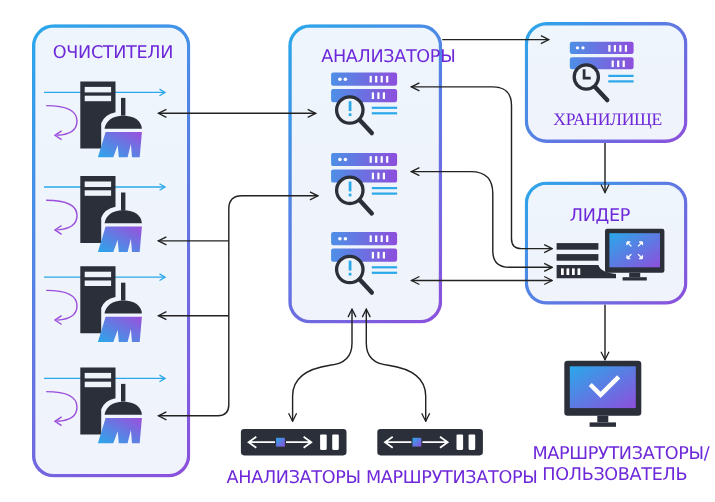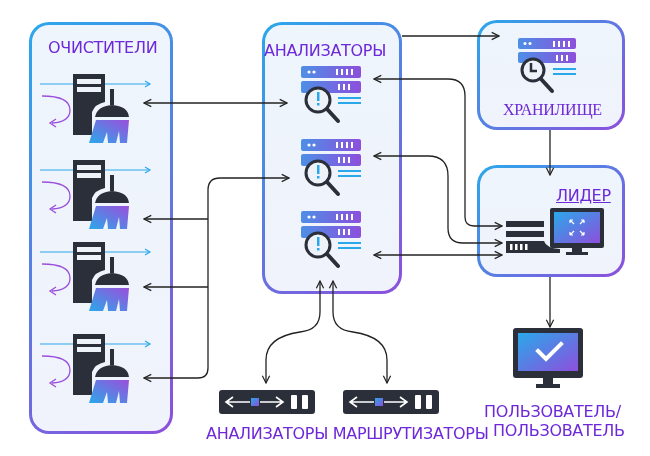--- a/index.html
+++ b/index.html
@@ -31,24 +31,24 @@
     </marker>
   </defs>
 </svg>
 
 <div class="panel" style="left:29px;top:22px;width:144px;height:412px;"></div>
 <div class="panel" style="left:262px;top:22px;width:140px;height:272px;"></div>
 <div class="panel" style="left:477px;top:20px;width:148px;height:110px;"></div>
 <div class="panel" style="left:477px;top:165px;width:148px;height:112px;"></div>
 
 <div class="lbl" style="left:48px;top:38px;">ОЧИСТИТЕЛИ</div>
-<div class="lbl" style="left:264px;top:41px;">АНАЛИЗАТОРЫ</div>
+<div class="lbl" style="left:292px;top:41px;">АНАЛИЗАТОРЫ</div>
 <div class="lbl" style="left:503px;top:101px;font-family:Liberation Serif, serif;">ХРАНИЛИЩЕ</div>
-<div class="lbl" style="left:556px;top:186px;text-decoration:underline;">ЛИДЕР</div>
-<div class="lbl" style="left:484px;top:402px;">ПОЛЬЗОВАТЕЛЬ/</div>
+<div class="lbl" style="left:518px;top:186px;">ЛИДЕР</div>
+<div class="lbl" style="left:484px;top:402px;">МАРШРУТИЗАТОРЫ/</div>
 <div class="lbl" style="left:493px;top:421px;">ПОЛЬЗОВАТЕЛЬ</div>
 <div class="lbl" style="left:206px;top:424px;">АНАЛИЗАТОРЫ МАРШРУТИЗАТОРЫ</div>
 
 <svg class="layer" width="650" height="456">
   <g fill="none" stroke="#222" stroke-width="1.3">
 
     <path d="M144 103 L287 103" marker-start="url(#ah)" marker-end="url(#ah)"></path>
 
     <path d="M289 178 L220 178 Q208 178 208 190 L208 368 Q208 378 198 378 L144 378" marker-start="url(#ah)" marker-end="url(#ah)"></path>
     <path d="M208 219 L144 219" marker-end="url(#ah)"></path>

